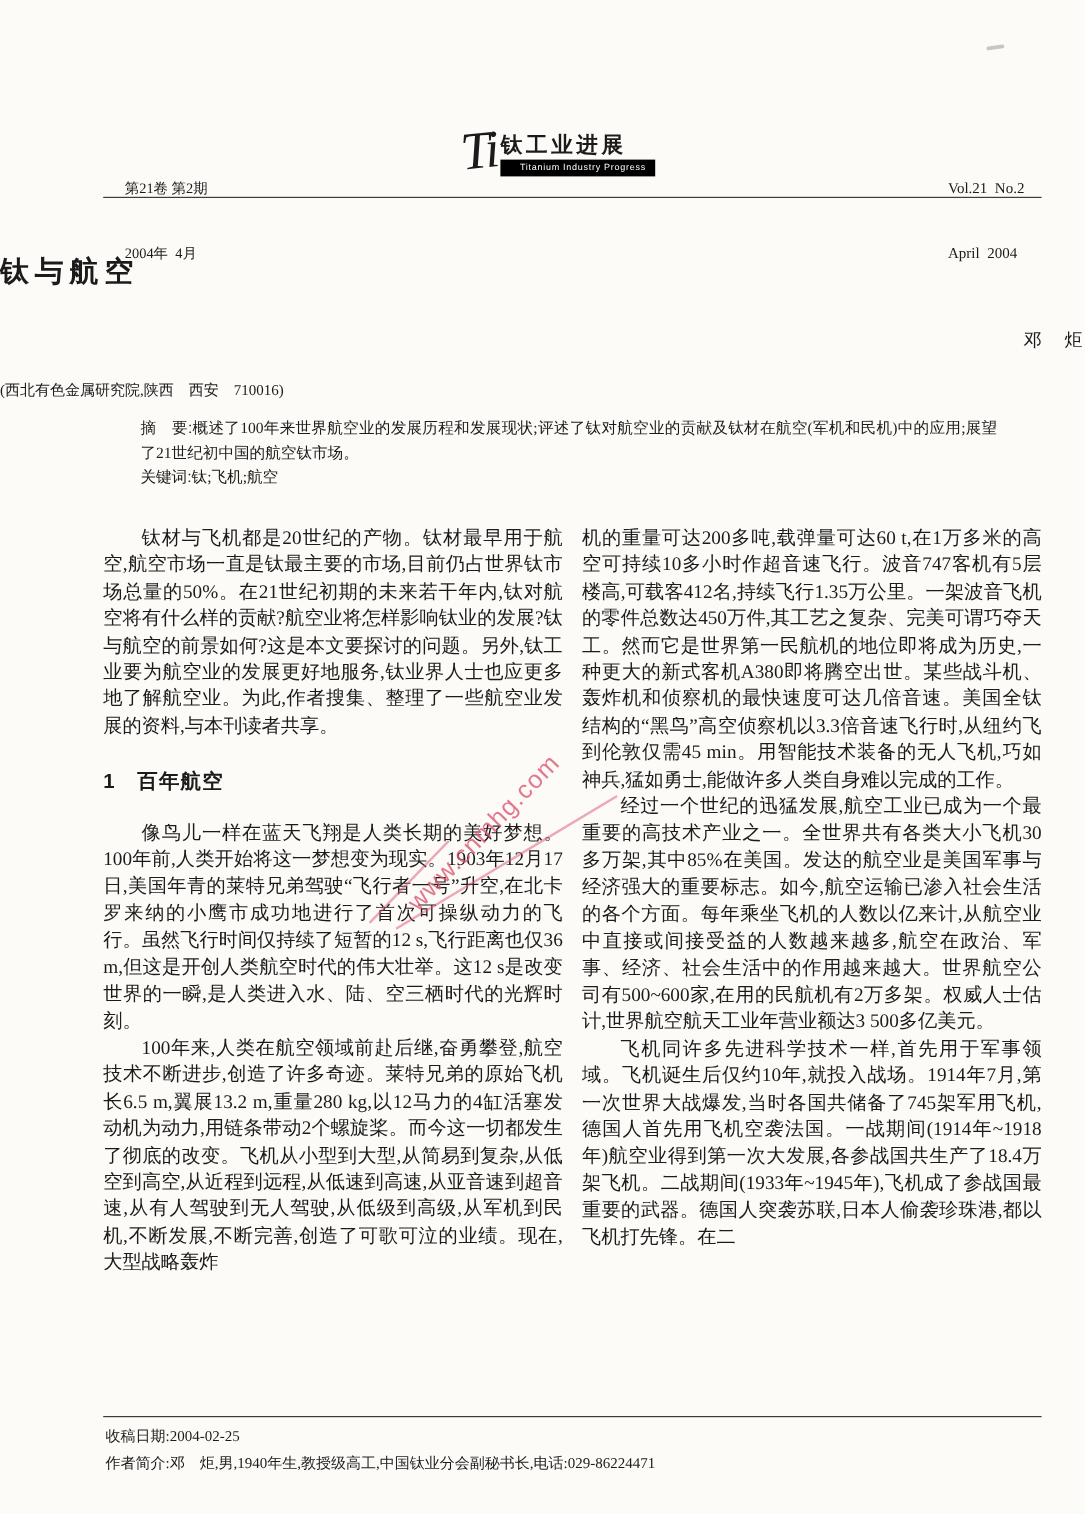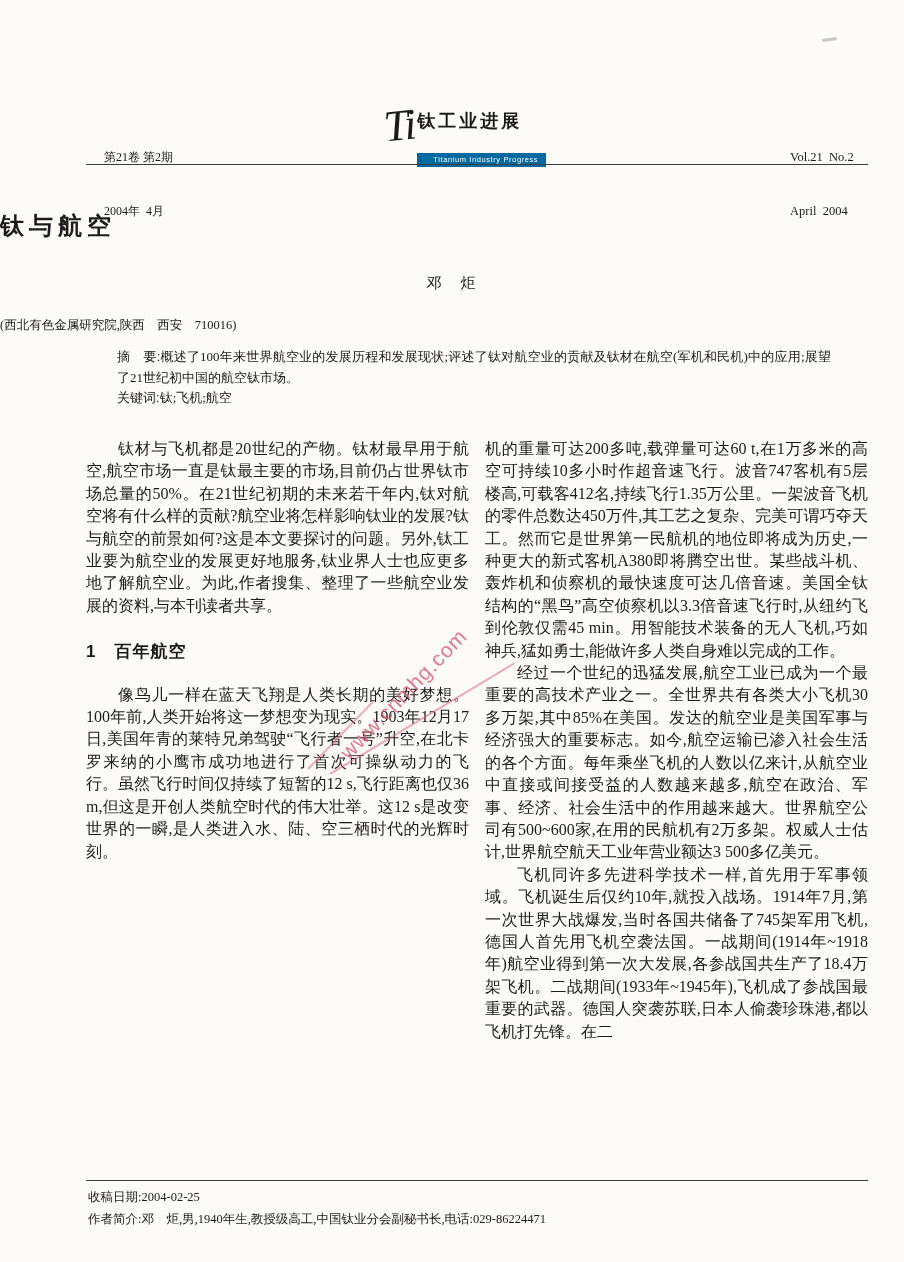--- a/index.html
+++ b/index.html
@@ -32,24 +32,24 @@
     font-size: 44px; line-height: 46px;
     transform: rotate(-6deg);
     letter-spacing: -2px;
   }
   .logo-body { display: flex; flex-direction: column; margin-left: 3px; margin-top: 6px; }
   .logo-cn {
     font-family: "Liberation Sans", sans-serif;
     font-weight: bold; font-size: 18px; letter-spacing: 3px;
   }
   .logo-en {
-    background: #0369a1; color: #fff;
+    background: #000000; color: #fff;
     font-family: "Liberation Sans", sans-serif;
     font-size: 7.5px; letter-spacing: 0.6px;
-    padding: 2px 8px 2.5px 16px; margin-top: 20px;
+    padding: 2px 8px 2.5px 16px; margin-top: 0;
     white-space: pre;
   }
   .header-rule {
     position: absolute; top: 164px; left: 86px;
     width: 782px; height: 1px; background: #3c3c3c;
   }
   .scan-artifact {
     position: absolute; top: 38px; left: 822px;
     width: 15px; height: 3px; background: #9a9a9a;
     border-radius: 2px; opacity: 0.55; transform: rotate(-8deg);
@@ -57,21 +57,21 @@
 
   
   .title {
     position: absolute; top: 210px; left: 0; width: 100%;
     text-align: left; margin: 0;
     font-family: "Liberation Sans", sans-serif;
     font-size: 24px; font-weight: bold; letter-spacing: 5px;
   }
   .author {
     position: absolute; top: 274px; left: 0; width: 100%;
-    text-align: center; font-size: 15px; letter-spacing: 2px;
+    text-align: right; font-size: 15px; letter-spacing: 2px;
   }
   .affiliation {
     position: absolute; top: 317px; left: 0; width: 100%;
     font-size: 12.5px;
   }
 
   
   .abstract {
     position: absolute; top: 347px; left: 117px; width: 714px;
     font-size: 13px; line-height: 20.5px; text-align: justify;
@@ -157,20 +157,21 @@
   <div class="abstract">
     <p><span class="b">摘　要:</span><span>概述了100年来世界航空业的发展历程和发展现状;评述了钛对航空业的贡献及钛材在航空(军机和民机)中的应用;展望了21世纪初中国的航空钛市场。</span></p>
     <p><span class="b">关键词:</span><span>钛;飞机;航空</span></p>
   </div>
 
   <div class="columns">
     <div class="col">
       <p class="indent">钛材与飞机都是20世纪的产物。钛材最早用于航空,航空市场一直是钛最主要的市场,目前仍占世界钛市场总量的50%。在21世纪初期的未来若干年内,钛对航空将有什么样的贡献?航空业将怎样影响钛业的发展?钛与航空的前景如何?这是本文要探讨的问题。另外,钛工业要为航空业的发展更好地服务,钛业界人士也应更多地了解航空业。为此,作者搜集、整理了一些航空业发展的资料,与本刊读者共享。</p>
       <h2 class="section-heading">1　百年航空</h2>
       <p class="indent">像鸟儿一样在蓝天飞翔是人类长期的美好梦想。100年前,人类开始将这一梦想变为现实。1903年12月17日,美国年青的莱特兄弟驾驶“飞行者一号”升空,在北卡罗来纳的小鹰市成功地进行了首次可操纵动力的飞行。虽然飞行时间仅持续了短暂的12 s,飞行距离也仅36 m,但这是开创人类航空时代的伟大壮举。这12 s是改变世界的一瞬,是人类进入水、陆、空三栖时代的光辉时刻。</p>
+      <p class="indent">100年来,人类在航空领域前赴后继,奋勇攀登,航空技术不断进步,创造了许多奇迹。莱特兄弟的原始飞机长6.5 m,翼展13.2 m,重量280 kg,以12马力的4缸活塞发动机为动力,用链条带动2个螺旋桨。而今这一切都发生了彻底的改变。飞机从小型到大型,从简易到复杂,从低空到高空,从近程到远程,从低速到高速,从亚音速到超音速,从有人驾驶到无人驾驶,从低级到高级,从军机到民机,不断发展,不断完善,创造了可歌可泣的业绩。现在,大型战略轰炸</p>
     </div>
     <div class="col">
       <p>机的重量可达200多吨,载弹量可达60 t,在1万多米的高空可持续10多小时作超音速飞行。波音747客机有5层楼高,可载客412名,持续飞行1.35万公里。一架波音飞机的零件总数达450万件,其工艺之复杂、完美可谓巧夺天工。然而它是世界第一民航机的地位即将成为历史,一种更大的新式客机A380即将腾空出世。某些战斗机、轰炸机和侦察机的最快速度可达几倍音速。美国全钛结构的“黑鸟”高空侦察机以3.3倍音速飞行时,从纽约飞到伦敦仅需45 min。用智能技术装备的无人飞机,巧如神兵,猛如勇士,能做许多人类自身难以完成的工作。</p>
       <p class="indent">经过一个世纪的迅猛发展,航空工业已成为一个最重要的高技术产业之一。全世界共有各类大小飞机30多万架,其中85%在美国。发达的航空业是美国军事与经济强大的重要标志。如今,航空运输已渗入社会生活的各个方面。每年乘坐飞机的人数以亿来计,从航空业中直接或间接受益的人数越来越多,航空在政治、军事、经济、社会生活中的作用越来越大。世界航空公司有500~600家,在用的民航机有2万多架。权威人士估计,世界航空航天工业年营业额达3 500多亿美元。</p>
       <p class="indent">飞机同许多先进科学技术一样,首先用于军事领域。飞机诞生后仅约10年,就投入战场。1914年7月,第一次世界大战爆发,当时各国共储备了745架军用飞机,德国人首先用飞机空袭法国。一战期间(1914年~1918年)航空业得到第一次大发展,各参战国共生产了18.4万架飞机。二战期间(1933年~1945年),飞机成了参战国最重要的武器。德国人突袭苏联,日本人偷袭珍珠港,都以飞机打先锋。在二</p>
     </div>
   </div>
 
   <div class="watermark">
     <span class="wm-line wm-line-a"></span>

